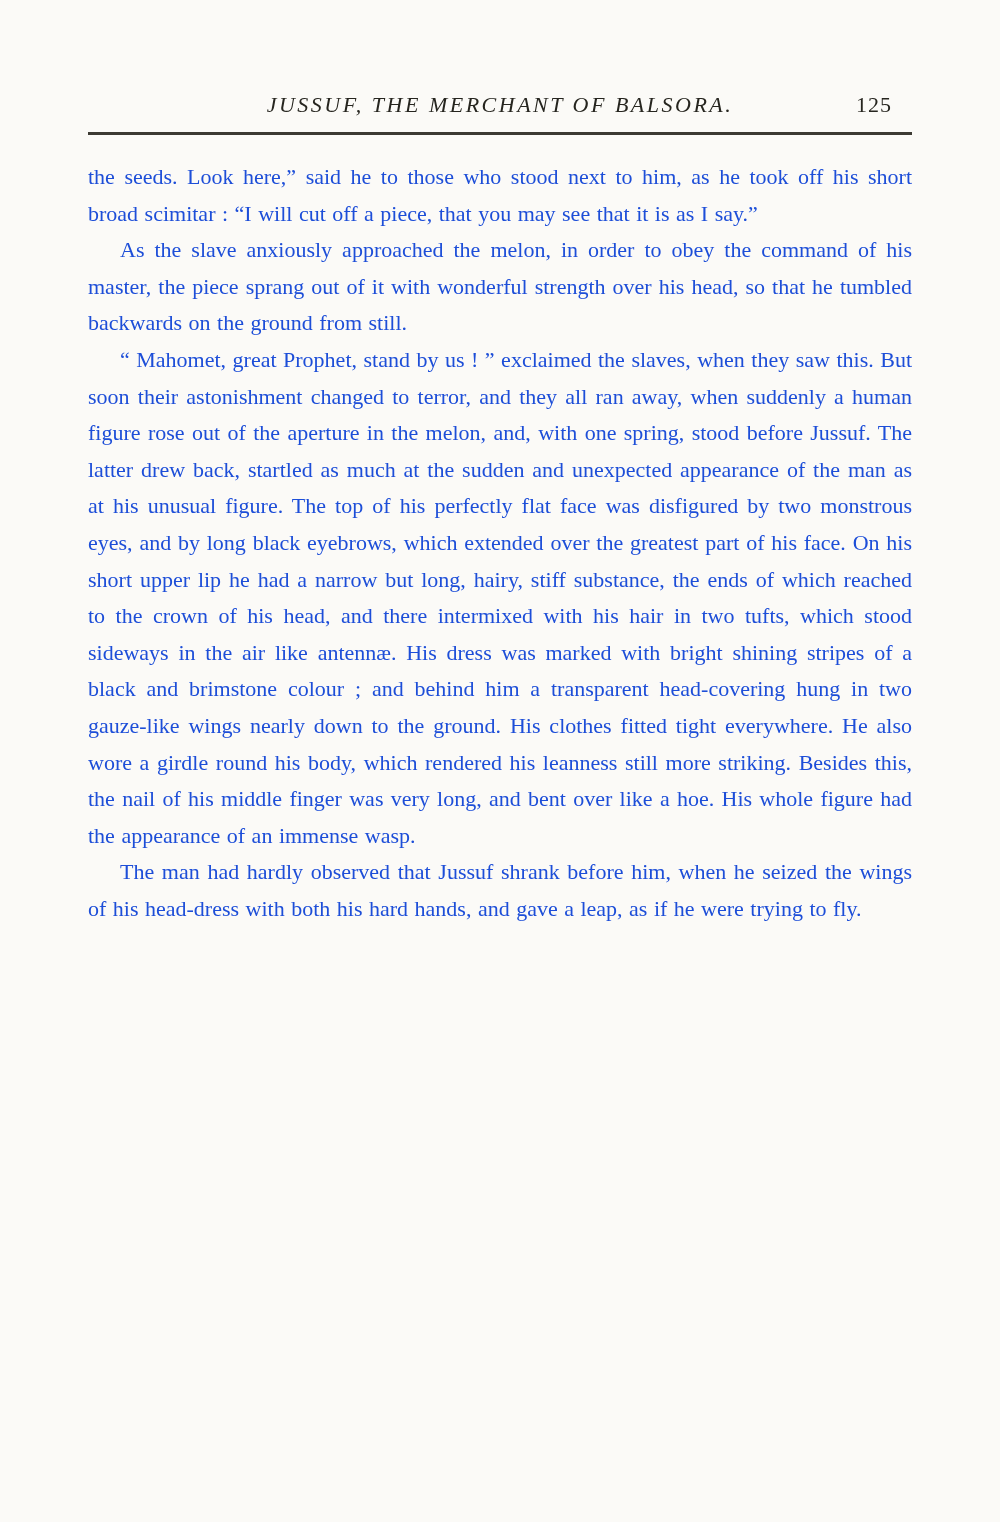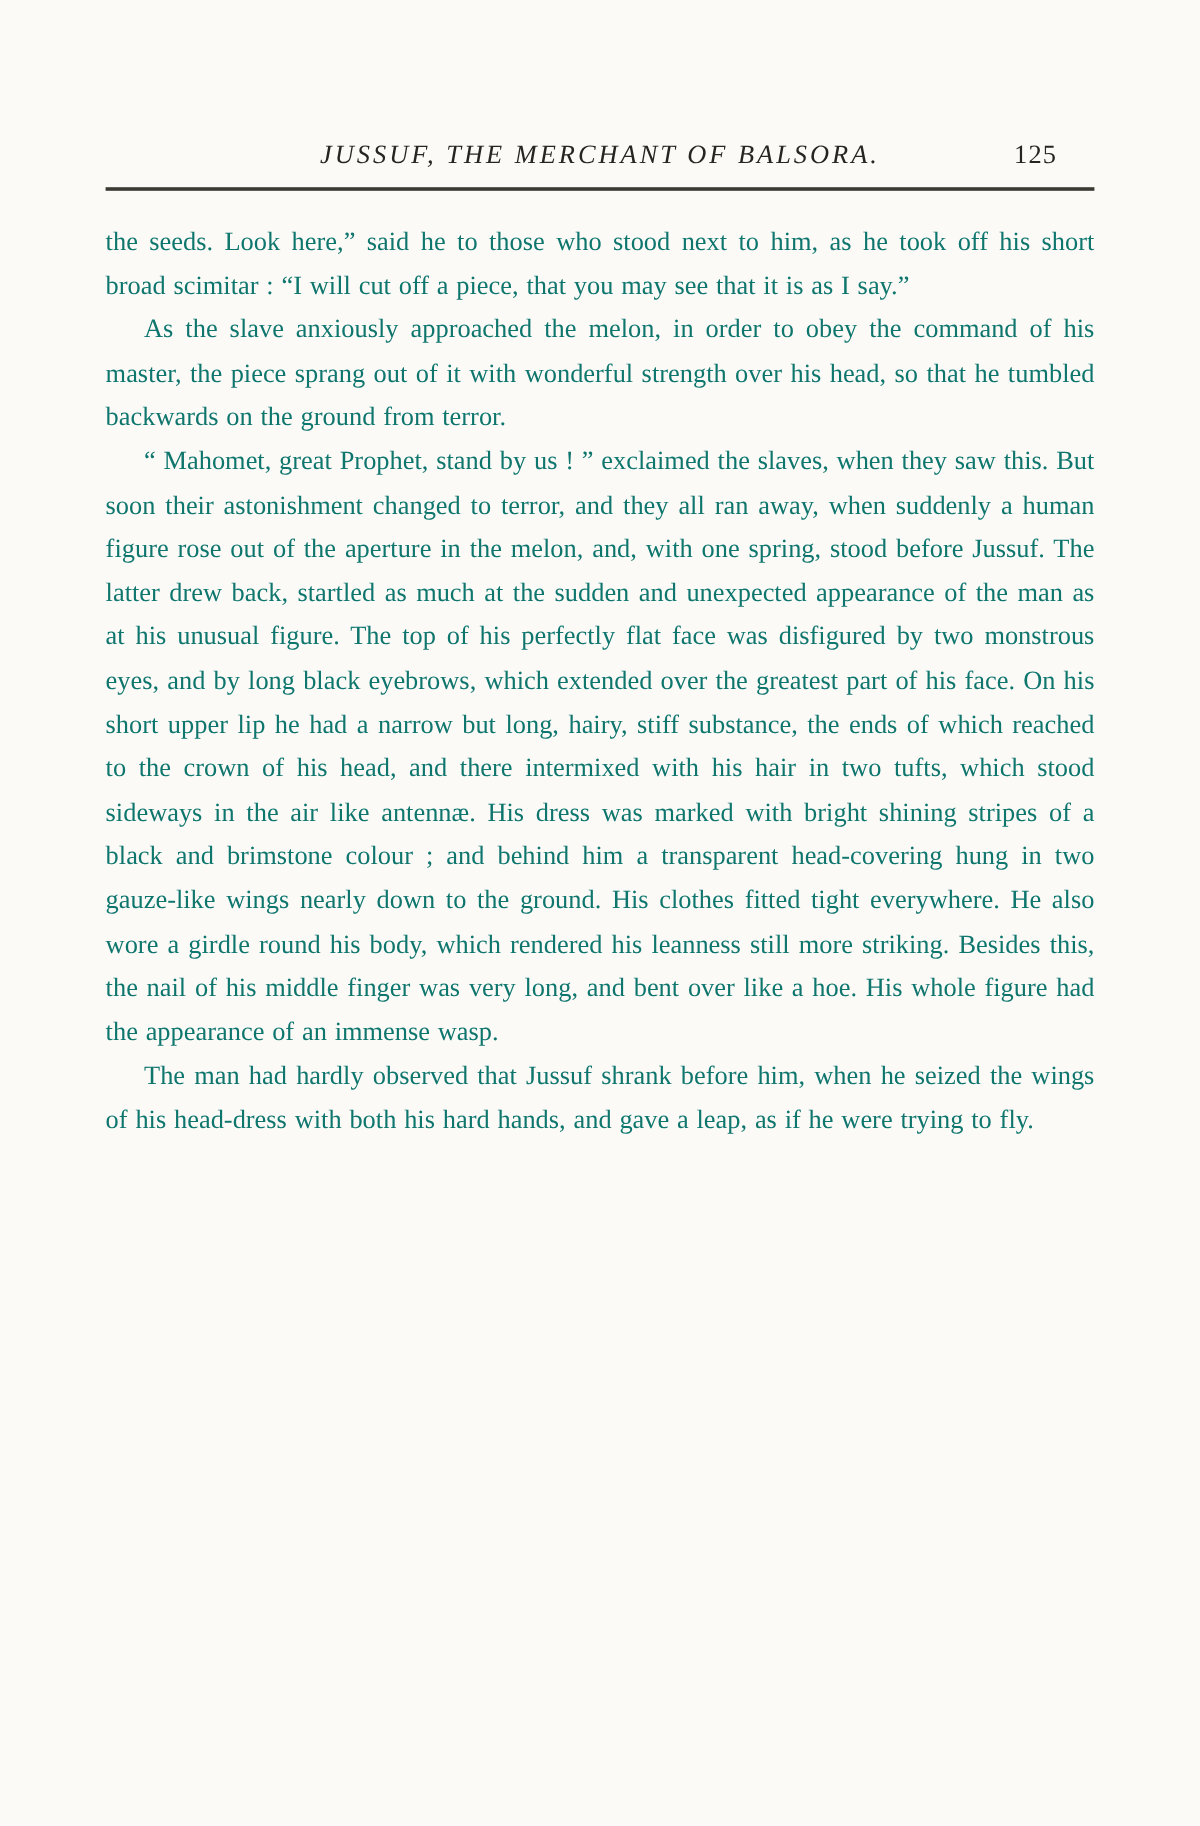--- a/index.html
+++ b/index.html
@@ -23,50 +23,49 @@
     left: 88px;
     top: 92px;
     width: 824px;
   }
   .running-head {
     display: flex;
     align-items: flex-start;
     justify-content: center;
     position: relative;
     margin-bottom: 14px;
-    margin-top: 24px;
   }
   .running-title {
     font-style: italic;
     font-size: 22px;
     letter-spacing: 2.5px;
     color: #26251f;
     white-space: nowrap;
   }
   .page-number {
     position: absolute;
-    right: 31px;
+    right: 20px;
     top: 0;
     font-size: 22px;
     font-style: normal;
     letter-spacing: 1px;
     color: #26251f;
   }
   .head-rule {
     border: none;
     border-top: 3px solid #3c3a33;
     margin: 0 0 24px 0;
     height: 0;
   }
   .body-text p {
     margin: 0;
     font-size: 22px;
     line-height: 36.6px;
     text-align: justify;
-    color: #0f766e;
+    color: #1d4ed8;
     word-spacing: 1px;
   }
   .body-text p.indent {
     text-indent: 32px;
   }
 </style>
 </head>
 <body>
 
 <div class="page">
@@ -74,19 +73,19 @@
 
     <div class="running-head">
       <span class="running-title">JUSSUF, THE MERCHANT OF BALSORA.</span>
       <span class="page-number">125</span>
     </div>
 
     <hr class="head-rule">
 
     <div class="body-text">
         <p>the seeds.  Look here,” said he to those who stood next to him, as he took off his short broad scimitar : “I will cut off a piece, that you may see that it is as I say.”</p>
-        <p class="indent">As the slave anxiously approached the melon, in order to obey the command of his master, the piece sprang out of it with wonderful strength over his head, so that he tumbled backwards on the ground from terror.</p>
+        <p class="indent">As the slave anxiously approached the melon, in order to obey the command of his master, the piece sprang out of it with wonderful strength over his head, so that he tumbled backwards on the ground from still.</p>
         <p class="indent">“ Mahomet, great Prophet, stand by us ! ” exclaimed the slaves, when they saw this.  But soon their astonishment changed to terror, and they all ran away, when suddenly a human figure rose out of the aperture in the melon, and, with one spring, stood before Jussuf.  The latter drew back, startled as much at the sudden and unexpected appearance of the man as at his unusual figure.  The top of his perfectly flat face was disfigured by two monstrous eyes, and by long black eyebrows, which extended over the greatest part of his face.  On his short upper lip he had a narrow but long, hairy, stiff substance, the ends of which reached to the crown of his head, and there intermixed with his hair in two tufts, which stood sideways in the air like antennæ.  His dress was marked with bright shining stripes of a black and brimstone colour ; and behind him a transparent head-covering hung in two gauze-like wings nearly down to the ground.  His clothes fitted tight everywhere.  He also wore a girdle round his body, which rendered his leanness still more striking.  Besides this, the nail of his middle finger was very long, and bent over like a hoe.  His whole figure had the appearance of an immense wasp.</p>
         <p class="indent">The man had hardly observed that Jussuf shrank before him, when he seized the wings of his head-dress with both his hard hands, and gave a leap, as if he were trying to fly.</p>
       </div>
 
   </div>
 </div>
 
 </body></html>

